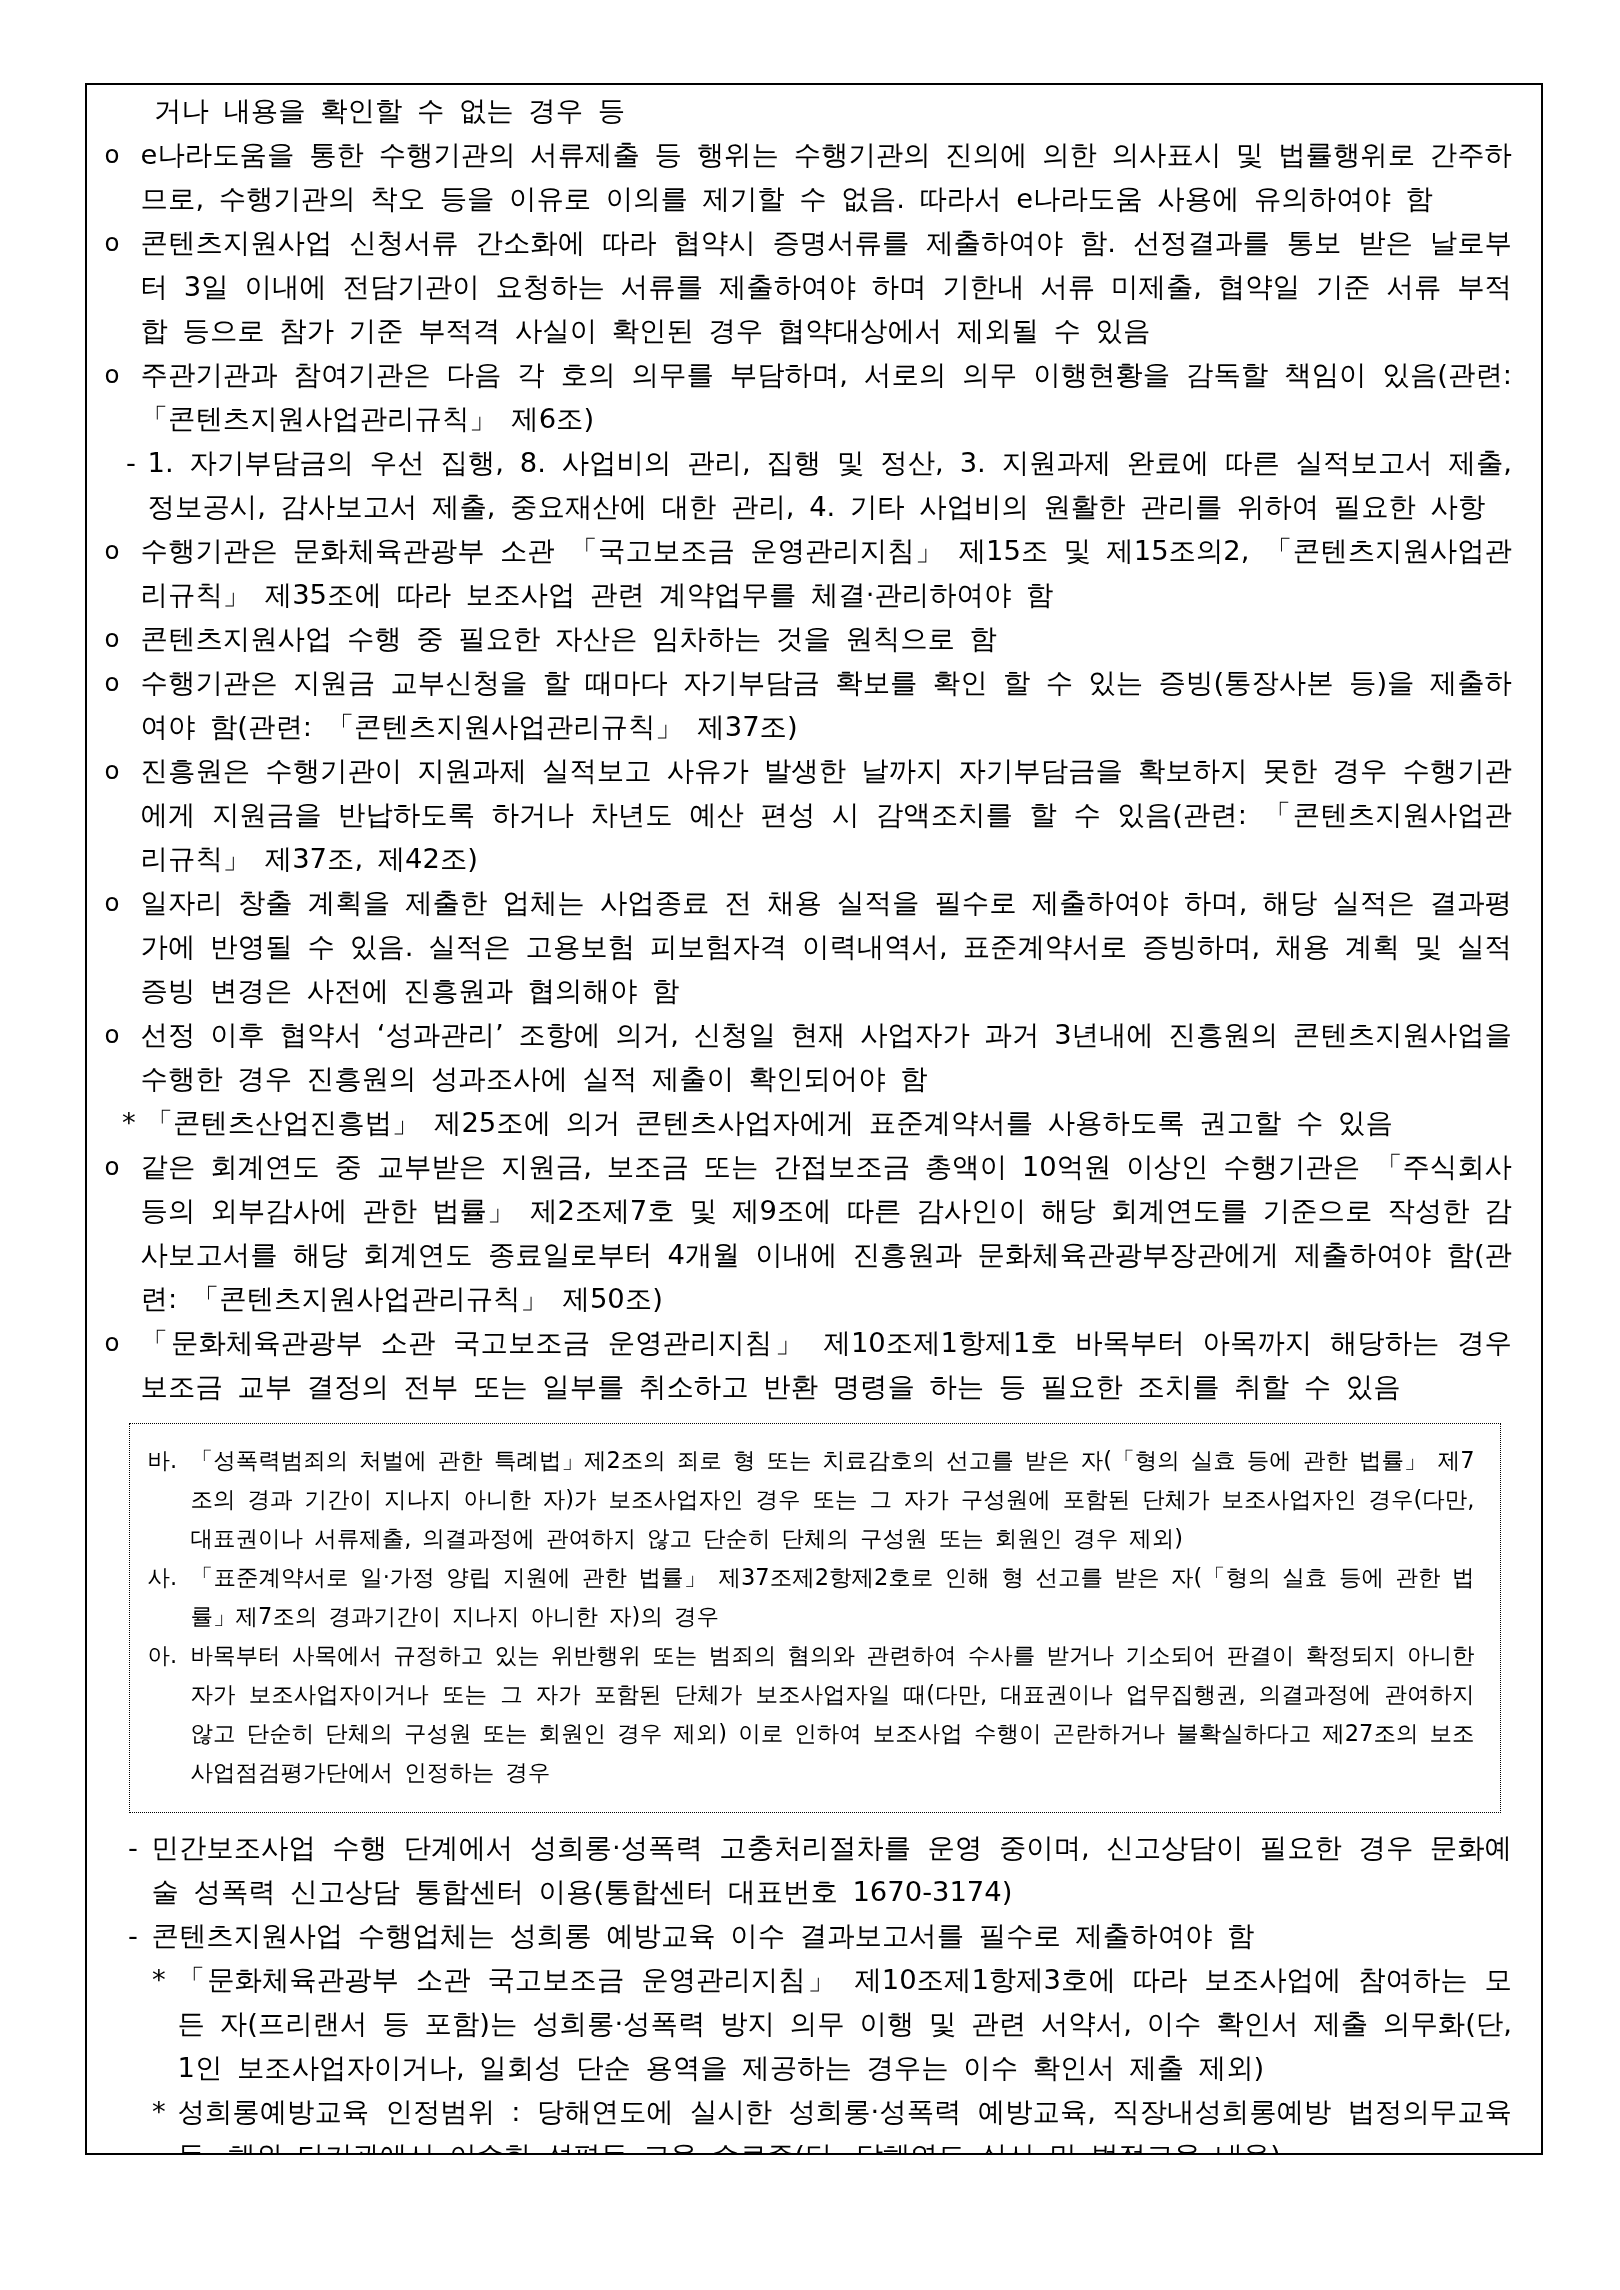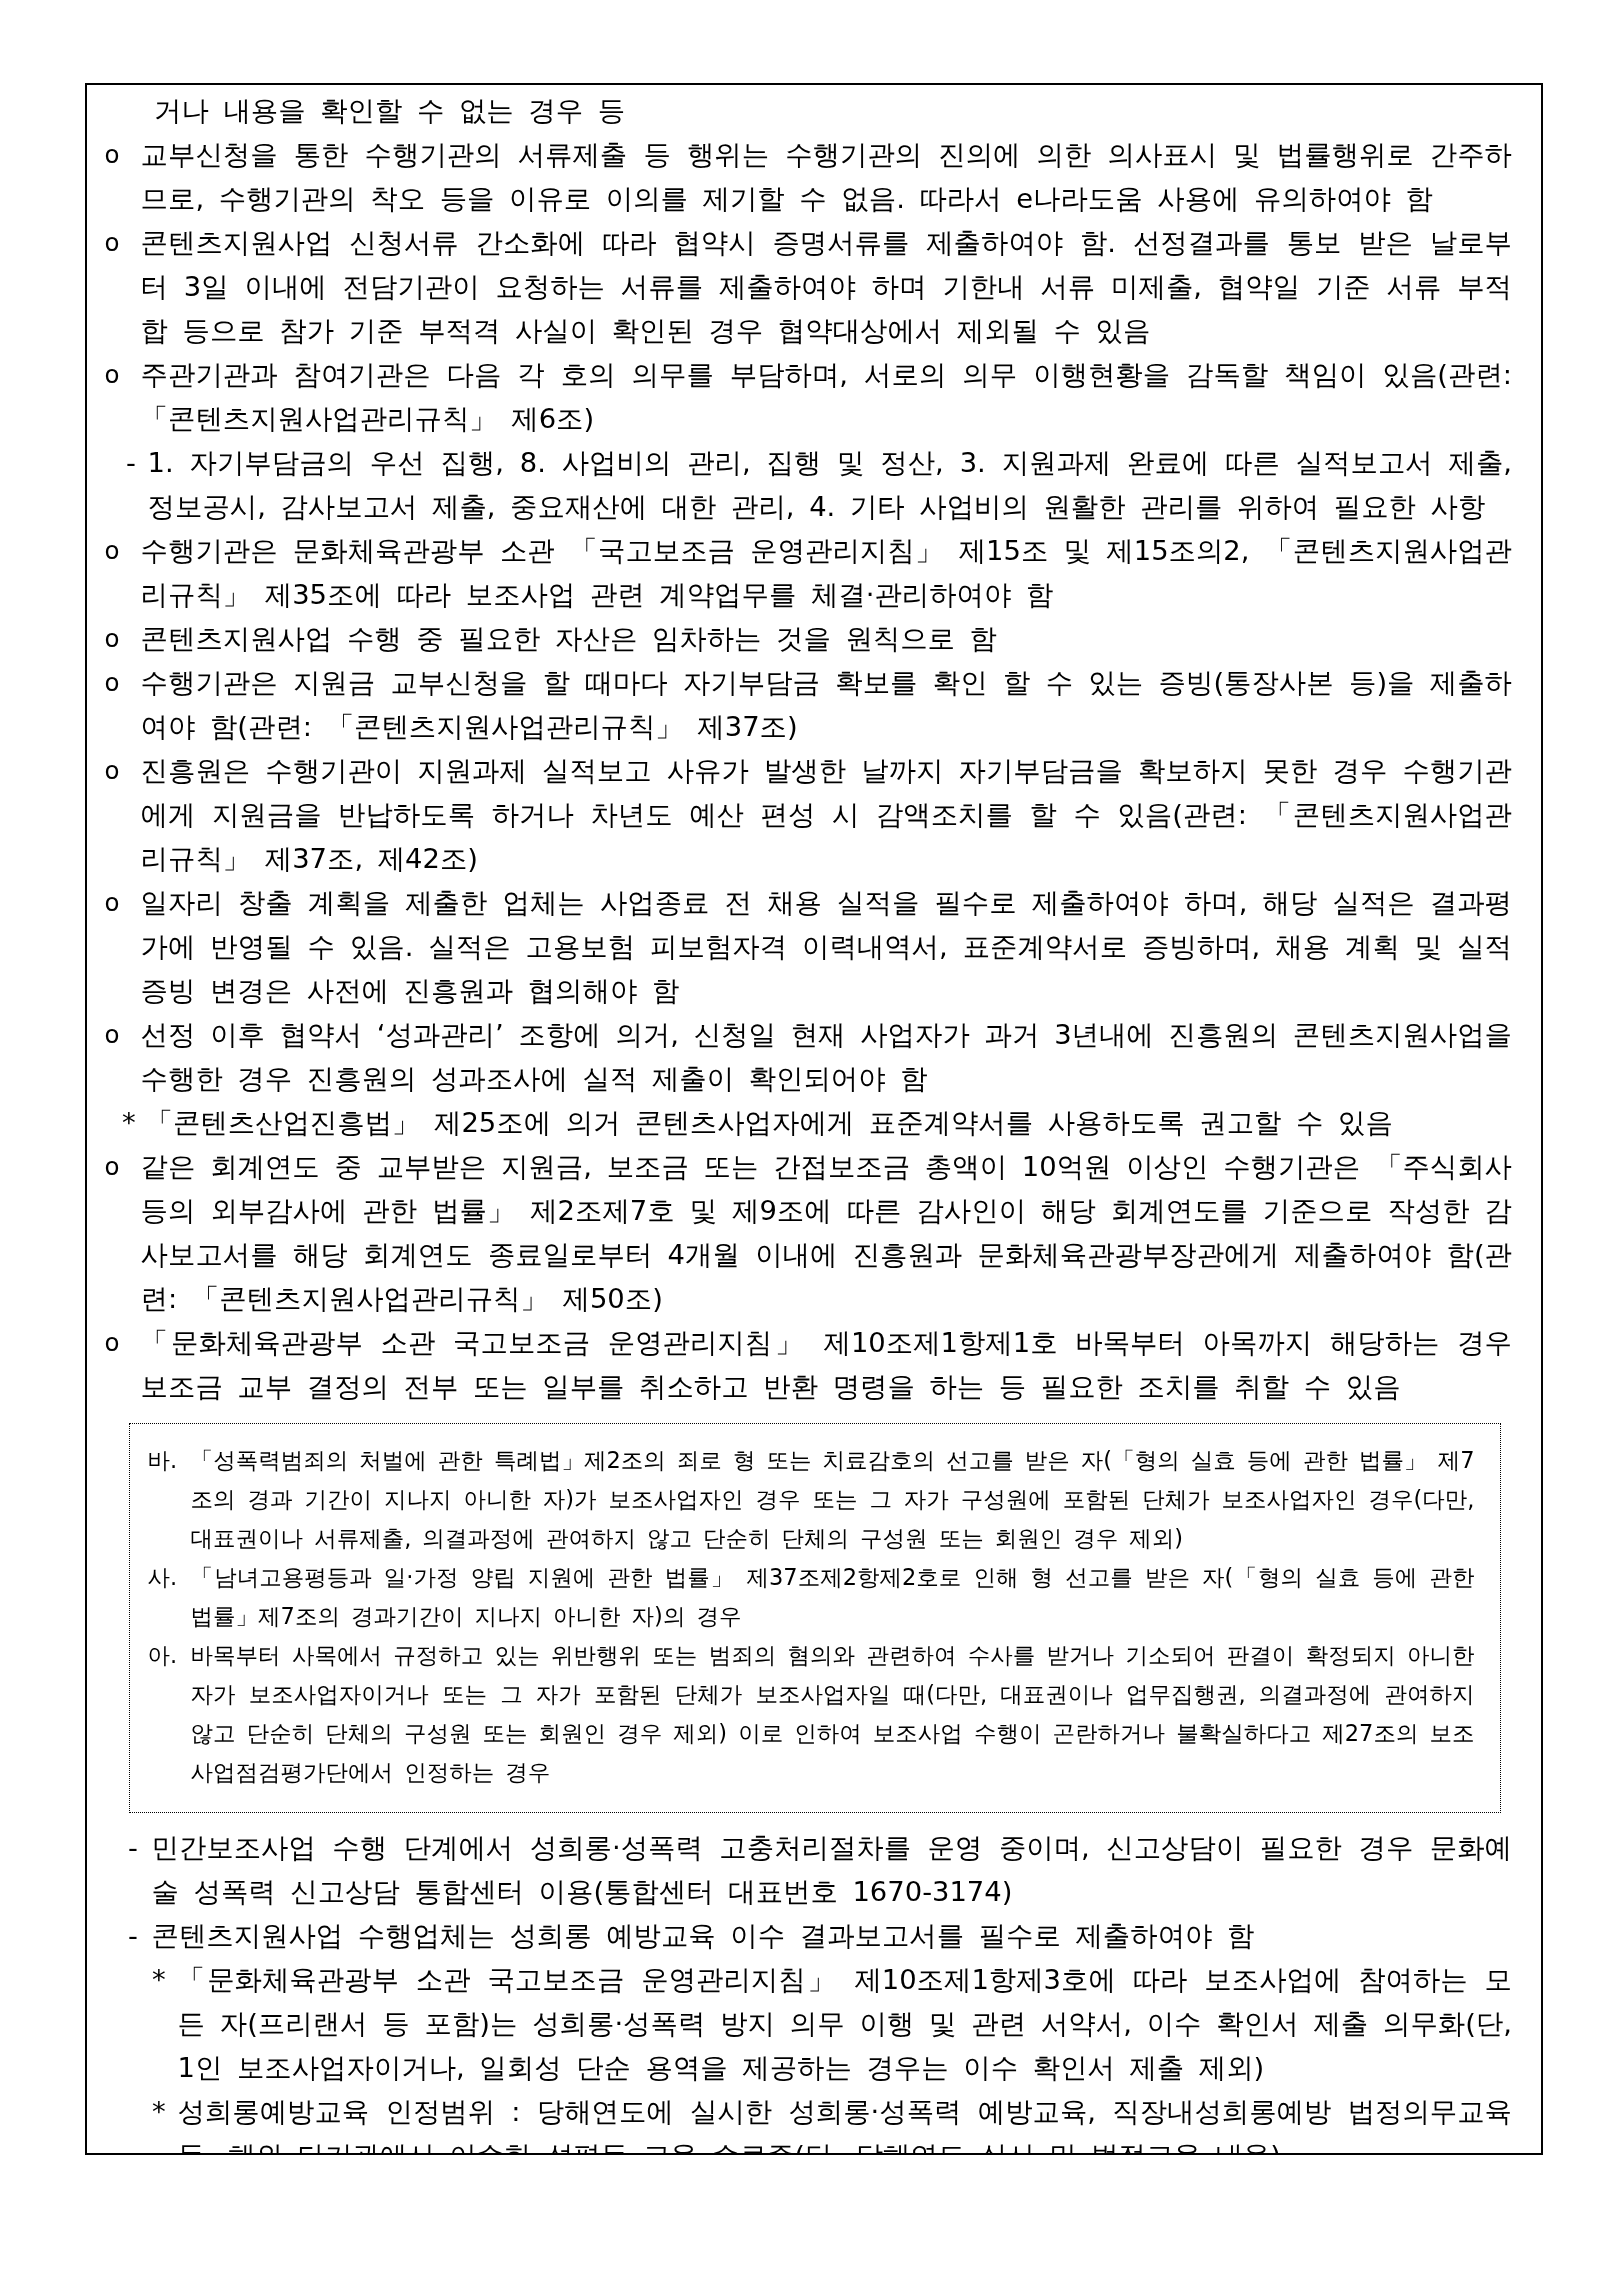--- a/index.html
+++ b/index.html
@@ -76,21 +76,21 @@
 <body>
 
 <div class="doc-border">
 
   <div class="para p-cont">
     <div class="ptext">거나 내용을 확인할 수 없는 경우 등</div>
   </div>
 
   <div class="para p-bullet">
     <span class="marker">o</span>
-    <div class="ptext">교부신청을 통한 수행기관의 서류제출 등 행위는 수행기관의 진의에 의한 의사표시 및 법률행위로 간주하므로, 수행기관의 착오 등을 이유로 이의를 제기할 수 없음. 따라서 e나라도움 사용에 유의하여야 함</div>
+    <div class="ptext">e나라도움을 통한 수행기관의 서류제출 등 행위는 수행기관의 진의에 의한 의사표시 및 법률행위로 간주하므로, 수행기관의 착오 등을 이유로 이의를 제기할 수 없음. 따라서 e나라도움 사용에 유의하여야 함</div>
   </div>
 
   <div class="para p-bullet">
     <span class="marker">o</span>
     <div class="ptext">콘텐츠지원사업 신청서류 간소화에 따라 협약시 증명서류를 제출하여야 함. 선정결과를 통보 받은 날로부터 3일 이내에 전담기관이 요청하는 서류를 제출하여야 하며 기한내 서류 미제출, 협약일 기준 서류 부적합 등으로 참가 기준 부적격 사실이 확인된 경우 협약대상에서 제외될 수 있음</div>
   </div>
 
   <div class="para p-bullet">
     <span class="marker">o</span>
     <div class="ptext">주관기관과 참여기관은 다음 각 호의 의무를 부담하며, 서로의 의무 이행현황을 감독할 책임이 있음(관련: 「콘텐츠지원사업관리규칙」 제6조)</div>
@@ -146,21 +146,21 @@
     <div class="ptext">「문화체육관광부 소관 국고보조금 운영관리지침」 제10조제1항제1호 바목부터 아목까지 해당하는 경우 보조금 교부 결정의 전부 또는 일부를 취소하고 반환 명령을 하는 등 필요한 조치를 취할 수 있음</div>
   </div>
 
   <div class="notice-box">
     <div class="box-item">
       <span class="marker">바.</span>
       <div class="ptext">「성폭력범죄의 처벌에 관한 특례법」제2조의 죄로 형 또는 치료감호의 선고를 받은 자(「형의 실효 등에 관한 법률」 제7조의 경과 기간이 지나지 아니한 자)가 보조사업자인 경우 또는 그 자가 구성원에 포함된 단체가 보조사업자인 경우(다만, 대표권이나 서류제출, 의결과정에 관여하지 않고 단순히 단체의 구성원 또는 회원인 경우 제외)</div>
     </div>
     <div class="box-item">
       <span class="marker">사.</span>
-      <div class="ptext">「남녀고용평등과 일·가정 양립 지원에 관한 법률」 제37조제2항제2호로 인해 형 선고를 받은 자(「형의 실효 등에 관한 법률」제7조의 경과기간이 지나지 아니한 자)의 경우</div>
+      <div class="ptext">「표준계약서로 일·가정 양립 지원에 관한 법률」 제37조제2항제2호로 인해 형 선고를 받은 자(「형의 실효 등에 관한 법률」제7조의 경과기간이 지나지 아니한 자)의 경우</div>
     </div>
     <div class="box-item">
       <span class="marker">아.</span>
       <div class="ptext">바목부터 사목에서 규정하고 있는 위반행위 또는 범죄의 혐의와 관련하여 수사를 받거나 기소되어 판결이 확정되지 아니한 자가 보조사업자이거나 또는 그 자가 포함된 단체가 보조사업자일 때(다만, 대표권이나 업무집행권, 의결과정에 관여하지 않고 단순히 단체의 구성원 또는 회원인 경우 제외) 이로 인하여 보조사업 수행이 곤란하거나 불확실하다고 제27조의 보조사업점검평가단에서 인정하는 경우</div>
     </div>
   </div>
 
   <div class="para p-dash2">
     <span class="marker">-</span>
     <div class="ptext">민간보조사업 수행 단계에서 성희롱·성폭력 고충처리절차를 운영 중이며, 신고상담이 필요한 경우 문화예술 성폭력 신고상담 통합센터 이용(통합센터 대표번호 1670-3174)</div>

